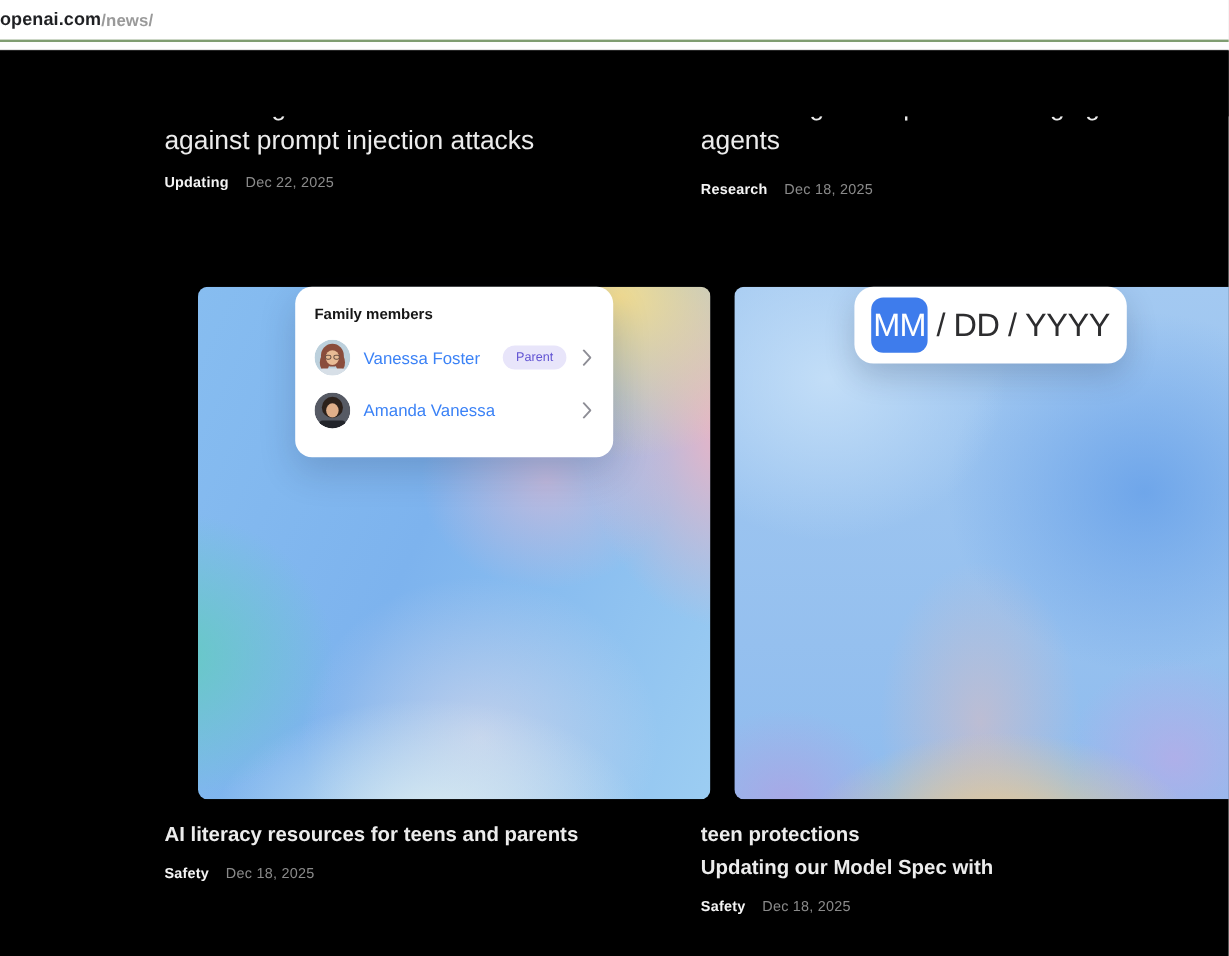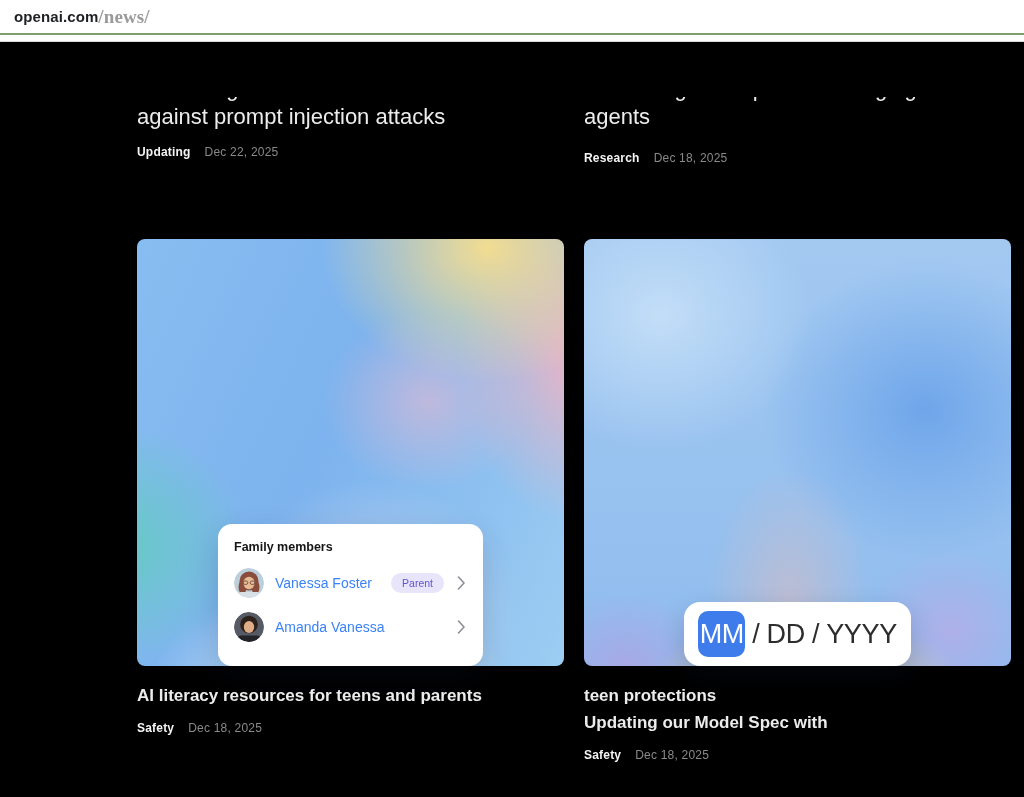--- a/index.html
+++ b/index.html
@@ -2,23 +2,23 @@
 <html><head>
 <meta charset="utf-8">
 <style>
   * { margin:0; padding:0; box-sizing:border-box; }
   html,body { width:1024px; height:797px; overflow:hidden; background:#ffffff;
               font-family:"Liberation Sans", sans-serif; }
   .stage { position:relative; width:1024px; height:797px; }
 
   
   .urlbar { position:absolute; left:0; top:0; width:1020px; height:33px;
-            background:#ffffff; display:flex; align-items:center; padding-left:14px; }
+            background:#ffffff; display:flex; align-items:center; }
   .url-domain { font-size:15px; font-weight:600; color:#1f2023; letter-spacing:.1px; }
-  .url-path   { font-size:19px; font-weight:600; color:#9a9a9a; letter-spacing:.1px;font-family:Liberation Serif, serif; }
+  .url-path   { font-size:14px; font-weight:600; color:#9a9a9a; letter-spacing:.1px; }
   .green-rule { position:absolute; left:0; top:33px; width:1024px; height:2px; background:#7f9c70; }
   .subbar     { position:absolute; left:0; top:35px; width:1024px; height:7px; background:#fdfdfd;
                 border-bottom:1px solid #d9d9d9; }
 
   
   .content { position:absolute; left:0; top:42px; width:1024px; height:755px; background:#000000; }
 
   
   .header-overlay { position:absolute; left:0; top:0; width:1024px; height:55px;
                     background:#000000; z-index:5; }
@@ -31,21 +31,21 @@
   .news-title .t-line { display:block; }
 
   .meta { display:flex; gap:14px; }
   .meta-cat  { font-size:12px; font-weight:700; color:#f4f4f4; letter-spacing:.2px; }
   .meta-date { font-size:12px; font-weight:400; color:#8a8a8a; letter-spacing:.2px; }
   .tl-meta { margin-top:14px; }
   .tr-meta { margin-top:20px; }
 
   .bottom-card { position:absolute; top:197px; width:427px; } 
   .card-img { width:427px; height:427px; border-radius:8px; cursor:pointer;
-              display:flex; align-items:flex-end; justify-content:center; }
+              display:flex; align-items:flex-start; justify-content:center;margin-left:28px; }
   .img-left {
     background:
       radial-gradient(55% 45% at 82% 2%,  rgba(248,222,140,.95), rgba(248,222,140,0) 70%),
       radial-gradient(40% 55% at 103% 28%, rgba(244,178,192,.90), rgba(244,178,192,0) 70%),
       radial-gradient(35% 30% at 68% 38%, rgba(238,184,206,.55), rgba(238,184,206,0) 70%),
       radial-gradient(45% 40% at -5% 72%, rgba(96,205,188,.85),  rgba(96,205,188,0) 70%),
       radial-gradient(60% 35% at 45% 105%, rgba(224,240,242,.90), rgba(224,240,242,0) 70%),
       radial-gradient(50% 45% at 55% 88%, rgba(246,226,232,.50), rgba(246,226,232,0) 70%),
       linear-gradient(115deg, #87bdf0 0%, #7db3ee 45%, #9ccdf2 100%);
   }

